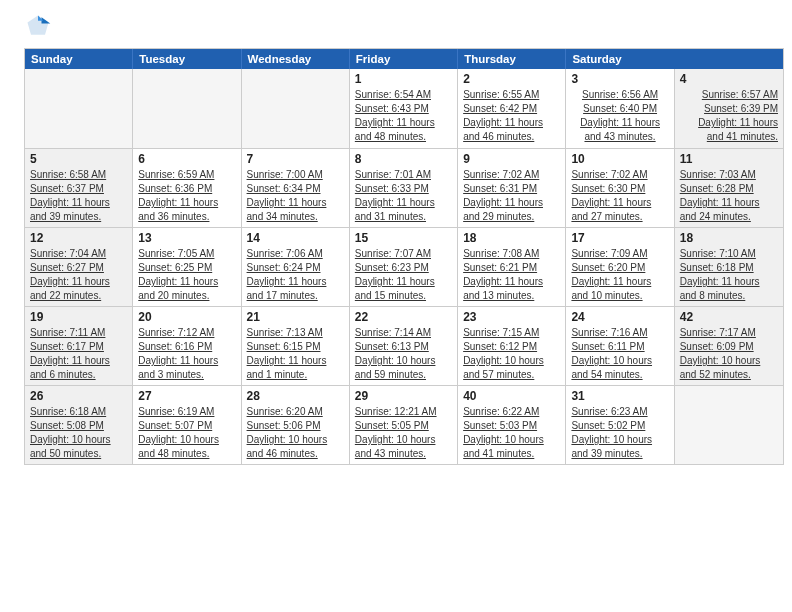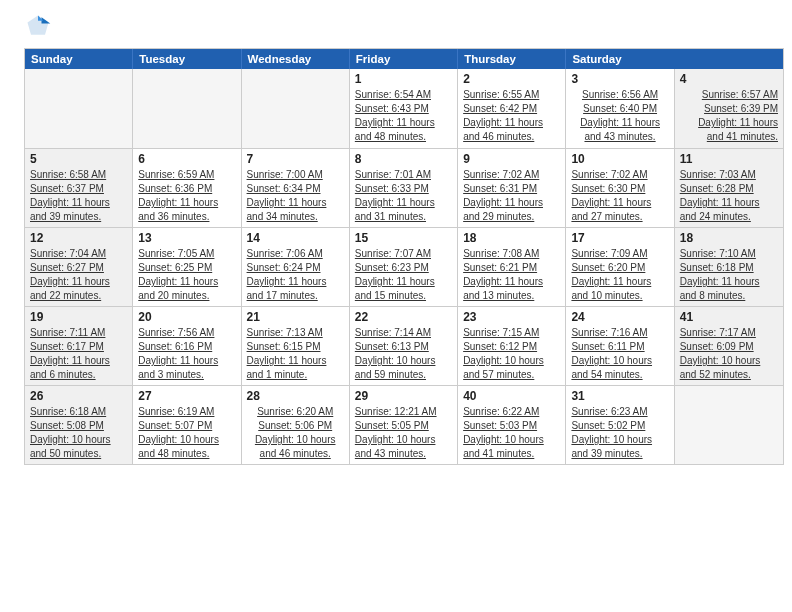--- a/index.html
+++ b/index.html
@@ -281,21 +281,21 @@
         <div class="cal-row">
           <div class="cal-cell shaded">
             <div class="day-num">19</div>
             <div class="cell-text" style="white-space: pre-line;">Sunrise: 7:11 AM
 Sunset: 6:17 PM
 Daylight: 11 hours
 and 6 minutes.</div>
           </div>
           <div class="cal-cell">
             <div class="day-num">20</div>
-            <div class="cell-text" style="white-space: pre-line;">Sunrise: 7:56 AM
+            <div class="cell-text" style="white-space: pre-line;">Sunrise: 7:12 AM
 Sunset: 6:16 PM
 Daylight: 11 hours
 and 3 minutes.</div>
           </div>
           <div class="cal-cell">
             <div class="day-num">21</div>
             <div class="cell-text" style="white-space: pre-line;">Sunrise: 7:13 AM
 Sunset: 6:15 PM
 Daylight: 11 hours
 and 1 minute.</div>
@@ -315,21 +315,21 @@
 and 57 minutes.</div>
           </div>
           <div class="cal-cell">
             <div class="day-num">24</div>
             <div class="cell-text" style="white-space: pre-line;">Sunrise: 7:16 AM
 Sunset: 6:11 PM
 Daylight: 10 hours
 and 54 minutes.</div>
           </div>
           <div class="cal-cell shaded">
-            <div class="day-num">41</div>
+            <div class="day-num">42</div>
             <div class="cell-text" style="white-space: pre-line;">Sunrise: 7:17 AM
 Sunset: 6:09 PM
 Daylight: 10 hours
 and 52 minutes.</div>
           </div>
         </div>
         <div class="cal-row">
           <div class="cal-cell shaded">
             <div class="day-num">26</div>
             <div class="cell-text" style="white-space: pre-line;">Sunrise: 6:18 AM
@@ -339,21 +339,21 @@
           </div>
           <div class="cal-cell">
             <div class="day-num">27</div>
             <div class="cell-text" style="white-space: pre-line;">Sunrise: 6:19 AM
 Sunset: 5:07 PM
 Daylight: 10 hours
 and 48 minutes.</div>
           </div>
           <div class="cal-cell">
             <div class="day-num">28</div>
-            <div class="cell-text" style="white-space: pre-line; text-align: center;">Sunrise: 6:20 AM
+            <div class="cell-text" style="white-space: pre-line;">Sunrise: 6:20 AM
 Sunset: 5:06 PM
 Daylight: 10 hours
 and 46 minutes.</div>
           </div>
           <div class="cal-cell">
             <div class="day-num">29</div>
             <div class="cell-text" style="white-space: pre-line;">Sunrise: 12:21 AM
 Sunset: 5:05 PM
 Daylight: 10 hours
 and 43 minutes.</div>

